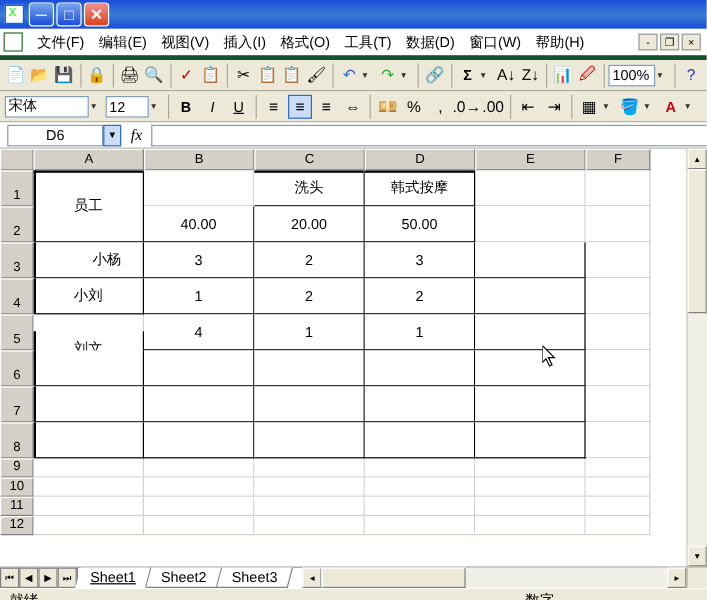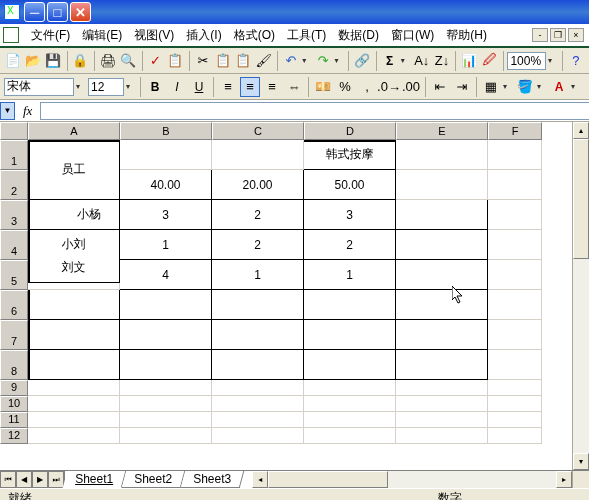--- a/index.html
+++ b/index.html
@@ -5,21 +5,21 @@
 *{margin:0;padding:0;box-sizing:border-box;font-family:"SimSun","宋体",Arial,sans-serif;font-size:12px}
 body{background:#ece9d8;overflow:hidden;width:589px;height:500px}
 .title-bar{height:24px;background:linear-gradient(to bottom,#1a4dd8 0%,#3a7bd5 50%,#1a4dd8 100%);display:flex;align-items:center;color:white;padding:0 4px}
 .title-icon{width:16px;height:16px;background:#fff;border:1px solid #06f;margin-right:4px;position:relative}
 .title-icon::after{content:"X";color:#0f0;font-size:10px;position:absolute;top:0;left:2px}
 .title-text{flex:1;font-family:"Courier New",monospace;letter-spacing:1px;font-size:13px}
 .win-btns{display:flex;gap:2px}
 .win-btn{width:21px;height:20px;border:1px solid #fff;border-radius:3px;display:flex;align-items:center;justify-content:center;font-family:Arial;font-size:13px;font-weight:bold;cursor:pointer}
 .win-min,.win-max{background:linear-gradient(to bottom,#7aa5ee,#1a4dd8);color:#fff}
 .win-close{background:linear-gradient(to bottom,#f09090,#d8421a);color:#fff}
-.menu-bar{height:22px;background:#fff;display:flex;align-items:center;padding:11px 1px;border-bottom:2px solid #14532d}
+.menu-bar{height:22px;background:#fff;display:flex;align-items:center;padding:11px 1px;border-bottom:4px solid #14532d}
 .spreadsheet-icon{width:16px;height:16px;background:#fff;border:1px solid #2a6e2a;margin:0 6px 0 2px}
 .menu-item{padding:2px 6px;cursor:pointer}
 .mdi-btns{margin-left:auto;display:flex;gap:2px;padding-right:4px}
 .mdi-btn{width:16px;height:14px;border:1px solid #999;background:#ece9d8;display:flex;align-items:center;justify-content:center;font-size:9px;cursor:pointer}
 .toolbar{height:26px;background:#ece9d8;display:flex;align-items:center;padding:0 4px;gap:2px;border-bottom:1px solid #aca899}
 .tb-btn{width:20px;height:20px;display:flex;align-items:center;justify-content:center;cursor:pointer;border:1px solid transparent;font-size:13px}
 .tb-sep{width:1px;height:20px;background:#aca899;margin:0 2px}
 .tb-box{height:18px;border:1px solid #7f9db9;background:#fff;padding:0 2px;display:flex;align-items:center;font-size:11px}
 .tb-dd{min-width:10px;font-size:8px;color:#333}
 .format-bar{height:26px;background:#ece9d8;display:flex;align-items:center;padding:0 4px;gap:2px;border-bottom:1px solid #aca899}
@@ -176,20 +176,23 @@
   <div class="tb-dd">▾</div>
   <div class="tb-btn">🪣</div>
   <div class="tb-dd">▾</div>
   <div class="tb-btn" style="color:#c00">
       <b>A</b>
     </div>
   <div class="tb-dd">▾</div>
 </div>
 
 <div class="name-bar">
+  <div class="name-box">
+      <span>D6</span>
+    </div>
   <div class="name-dd">▼</div>
   <div class="fx-lbl">fx</div>
   <div class="formula-box"><span></span></div>
 </div>
 
 <div class="grid-area">
   <div class="grid-main">
     <div class="col-headers" id="col-headers">
       <div class="corner"></div>
     <div class="col-h" style="width: 92px;">A</div>
@@ -281,35 +284,36 @@
           <div class="cell" style="left: 276px; top: 272px; width: 92px; height: 16px;"></div>
           <div class="cell" style="left: 368px; top: 272px; width: 92px; height: 16px;"></div>
           <div class="cell" style="left: 460px; top: 272px; width: 54px; height: 16px;"></div>
           <div class="cell" style="left: 0px; top: 288px; width: 92px; height: 16px;"></div>
           <div class="cell" style="left: 92px; top: 288px; width: 92px; height: 16px;"></div>
           <div class="cell" style="left: 184px; top: 288px; width: 92px; height: 16px;"></div>
           <div class="cell" style="left: 276px; top: 288px; width: 92px; height: 16px;"></div>
           <div class="cell" style="left: 368px; top: 288px; width: 92px; height: 16px;"></div>
           <div class="cell" style="left: 460px; top: 288px; width: 54px; height: 16px;"></div>
           <div class="cell thick-border-t thick-border-b thick-border-l thick-border-r" style="left: 0px; top: 0px; width: 92px; height: 60px; z-index: 2;">员工</div>
+          <div class="cell thick-border-t thick-border-b thick-border-r" style="left: 184px; top: 0px; width: 92px; height: 30px; z-index: 2;">洗头</div>
           <div class="cell thick-border-t thick-border-b thick-border-r" style="left: 276px; top: 0px; width: 92px; height: 30px; z-index: 2;">韩式按摩</div>
           <div class="cell thick-border-b thick-border-r" style="left: 92px; top: 30px; width: 92px; height: 30px; z-index: 2; text-align: right;">40.00</div>
           <div class="cell thick-border-b thick-border-r" style="left: 184px; top: 30px; width: 92px; height: 30px; z-index: 2;">20.00</div>
           <div class="cell thick-border-b thick-border-r" style="left: 276px; top: 30px; width: 92px; height: 30px; z-index: 2;">50.00</div>
           <div class="cell thick-border-b thick-border-l thick-border-r" style="left: 0px; top: 60px; width: 92px; height: 30px; z-index: 2; padding-left: 31px;">小杨</div>
           <div class="cell thick-border-b thick-border-r" style="left: 92px; top: 60px; width: 92px; height: 30px; z-index: 2;">3</div>
           <div class="cell thick-border-b thick-border-r" style="left: 184px; top: 60px; width: 92px; height: 30px; z-index: 2;">2</div>
           <div class="cell thick-border-b thick-border-r" style="left: 276px; top: 60px; width: 92px; height: 30px; z-index: 2;">3</div>
           <div class="cell thick-border-b thick-border-r" style="left: 368px; top: 60px; width: 92px; height: 30px; z-index: 2;"></div>
           <div class="cell thick-border-b thick-border-l thick-border-r" style="left: 0px; top: 90px; width: 92px; height: 30px; z-index: 2;">小刘</div>
           <div class="cell thick-border-b thick-border-r" style="left: 92px; top: 90px; width: 92px; height: 30px; z-index: 2;">1</div>
           <div class="cell thick-border-b thick-border-r" style="left: 184px; top: 90px; width: 92px; height: 30px; z-index: 2;">2</div>
           <div class="cell thick-border-b thick-border-r" style="left: 276px; top: 90px; width: 92px; height: 30px; z-index: 2;">2</div>
           <div class="cell thick-border-b thick-border-r" style="left: 368px; top: 90px; width: 92px; height: 30px; z-index: 2;"></div>
-          <div class="cell thick-border-b thick-border-l thick-border-r" style="left: 0px; top: 113px; width: 92px; height: 30px; z-index: 2;">刘文</div>
+          <div class="cell thick-border-b thick-border-l thick-border-r" style="left: 0px; top: 134px; width: 92px; height: 30px; z-index: 2;">刘文</div>
           <div class="cell thick-border-b thick-border-r" style="left: 92px; top: 120px; width: 92px; height: 30px; z-index: 2;">4</div>
           <div class="cell thick-border-b thick-border-r" style="left: 184px; top: 120px; width: 92px; height: 30px; z-index: 2;">1</div>
           <div class="cell thick-border-b thick-border-r" style="left: 276px; top: 120px; width: 92px; height: 30px; z-index: 2;">1</div>
           <div class="cell thick-border-b thick-border-r" style="left: 368px; top: 120px; width: 92px; height: 30px; z-index: 2;"></div>
           <div class="cell thick-border-b thick-border-l thick-border-r" style="left: 0px; top: 150px; width: 92px; height: 30px; z-index: 2;"></div>
           <div class="cell thick-border-b thick-border-r" style="left: 92px; top: 150px; width: 92px; height: 30px; z-index: 2;"></div>
           <div class="cell thick-border-b thick-border-r" style="left: 184px; top: 150px; width: 92px; height: 30px; z-index: 2;"></div>
           <div class="cell thick-border-b thick-border-r" style="left: 276px; top: 150px; width: 92px; height: 30px; z-index: 2;"></div>
           <div class="cell thick-border-b thick-border-r" style="left: 368px; top: 150px; width: 92px; height: 30px; z-index: 2;"></div>
           <div class="cell thick-border-b thick-border-l thick-border-r" style="left: 0px; top: 180px; width: 92px; height: 30px; z-index: 2;"></div>

